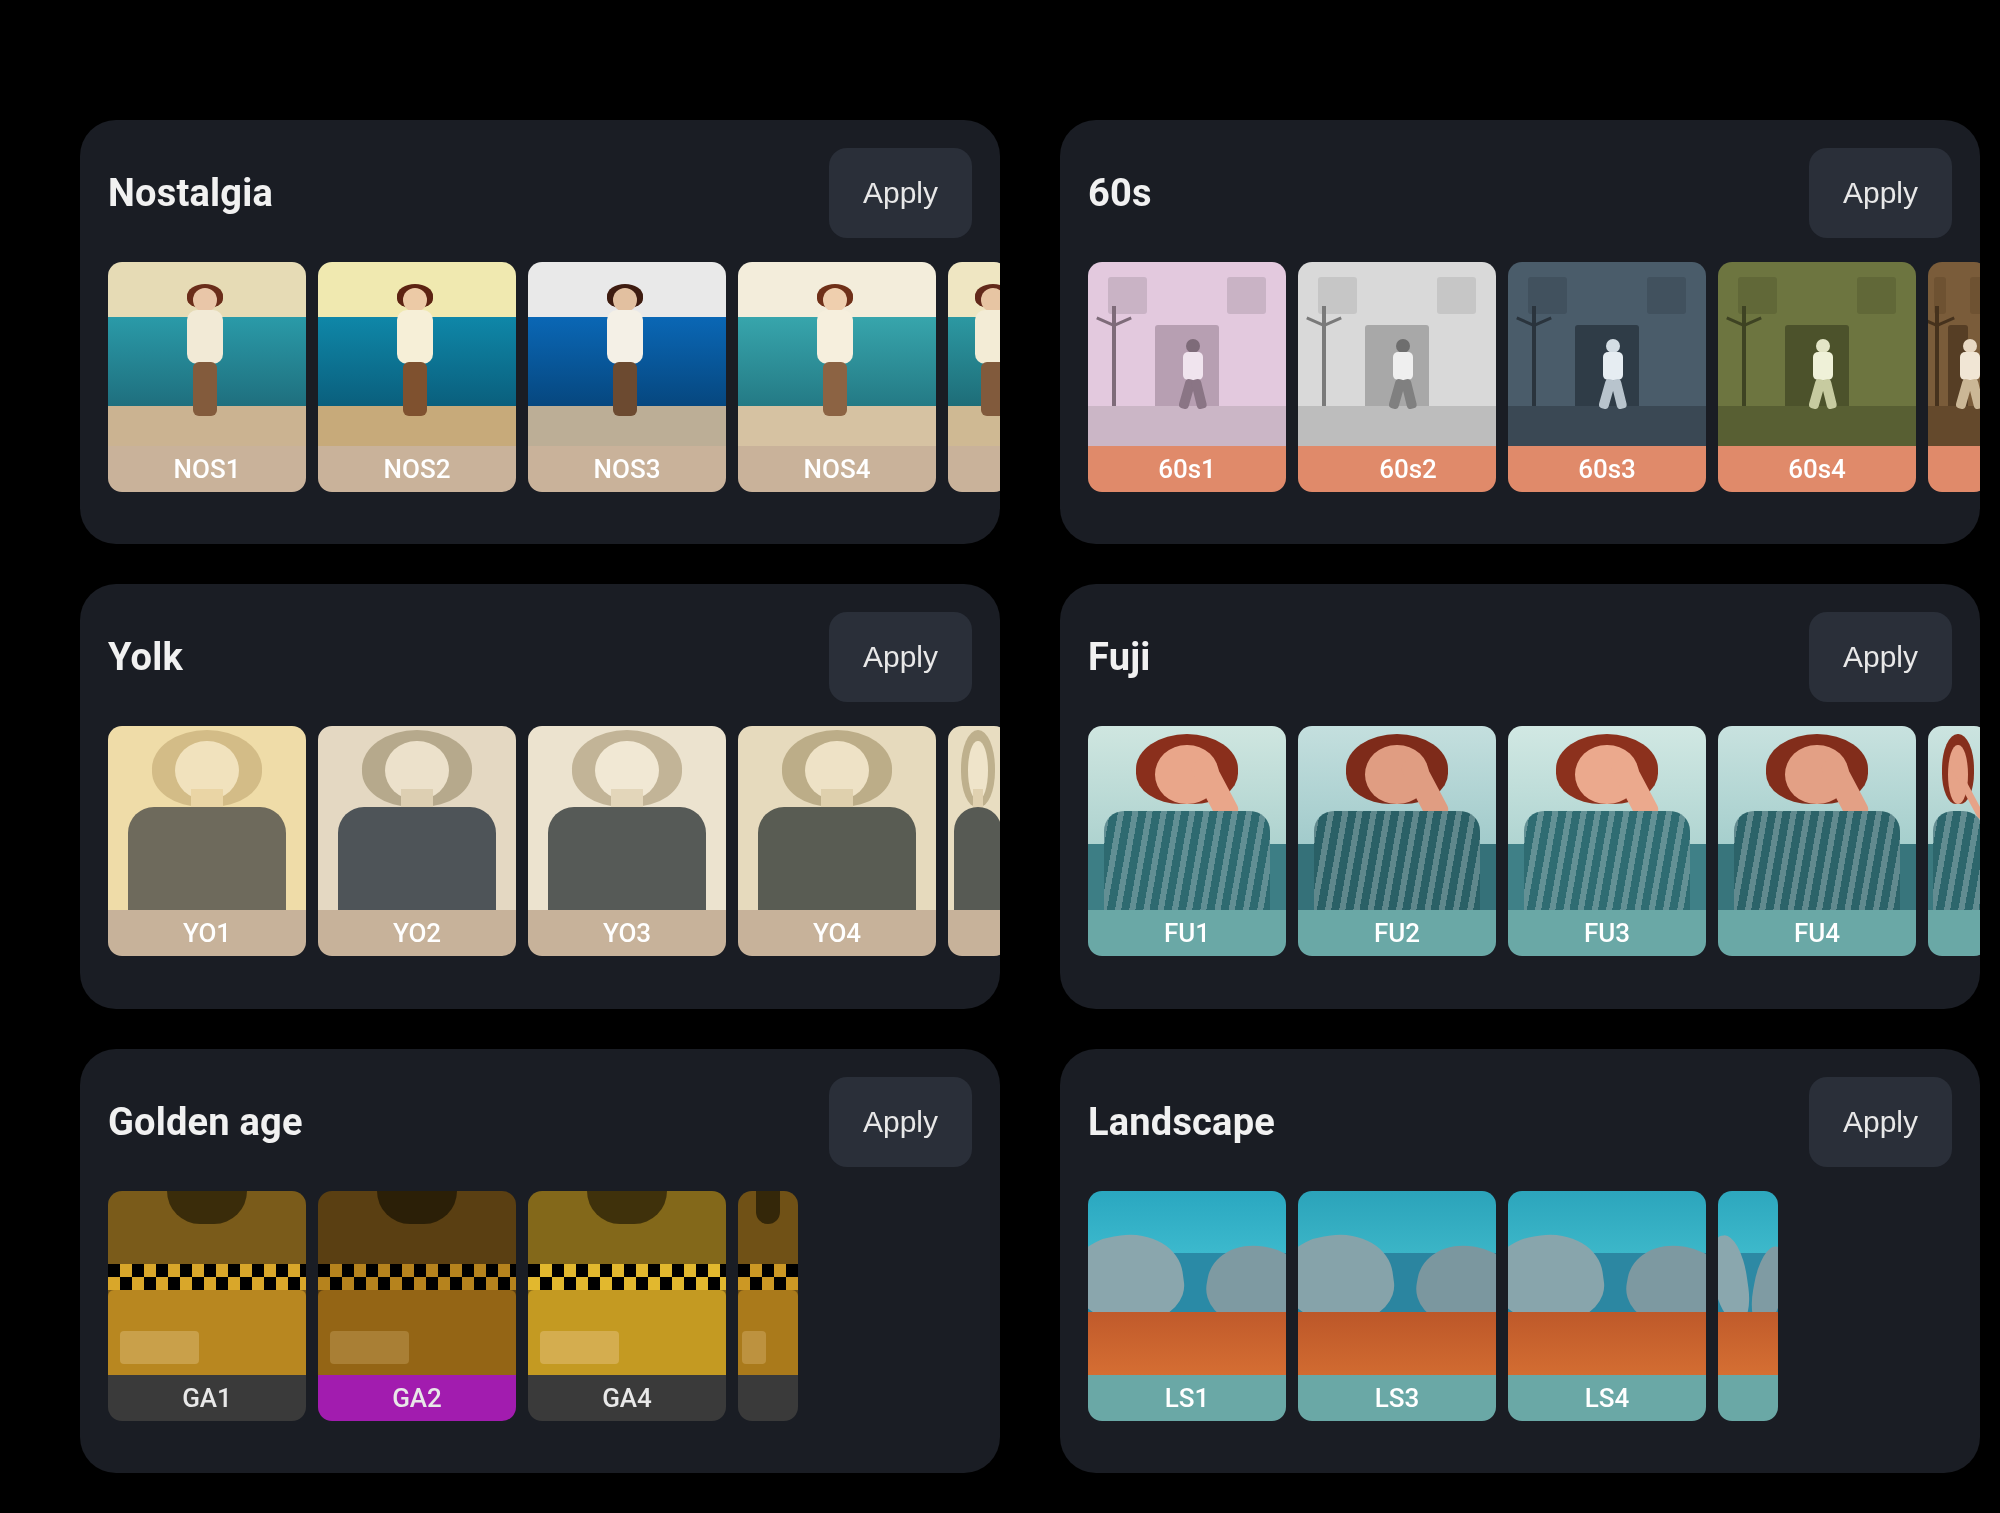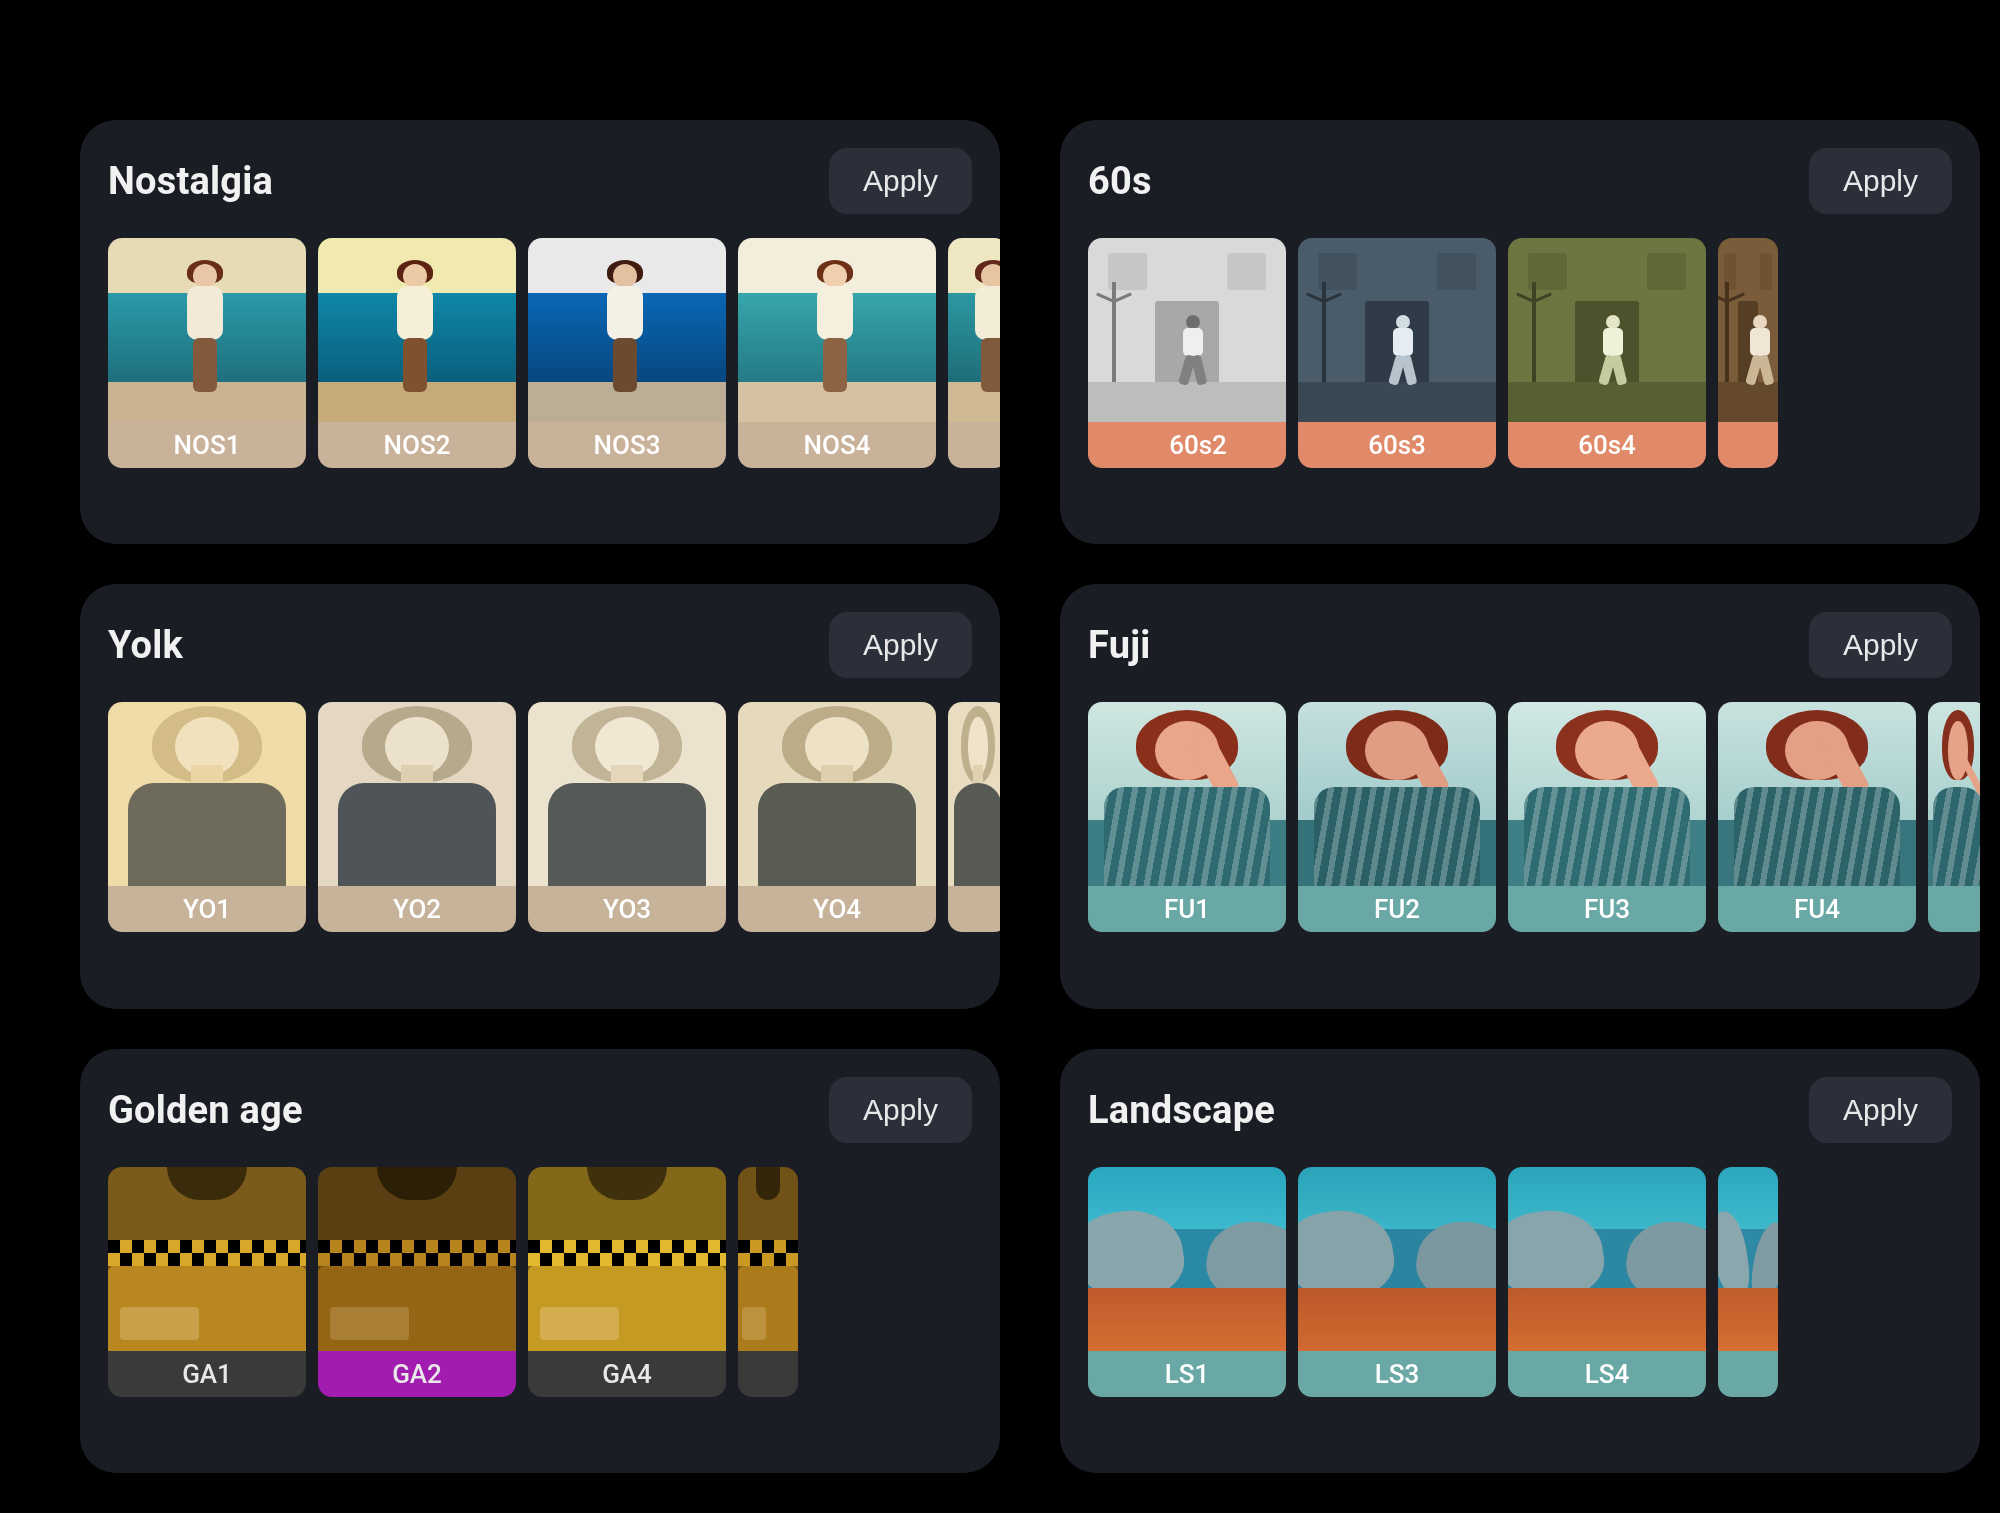--- a/index.html
+++ b/index.html
@@ -50,21 +50,21 @@
     font-weight: 700;
     letter-spacing: 0.2px;
     color: #f1f1f1;
   }
 
   .apply-btn {
     background: #2a2f39;
     color: #e8e8e8;
     font-size: 30px;
     font-weight: 500;
-    padding: 16px 34px;
+    padding: 28px 34px;
     border-radius: 18px;
     border: none;
     cursor: pointer;
   }
 
   .thumb-row {
     display: flex;
     gap: 12px;
     overflow: hidden;
   }
@@ -314,92 +314,111 @@
       </div>
     </div>
     <div class="pack">
       <div class="pack-header">
         <div class="pack-title">60s</div>
         <button class="apply-btn">Apply</button>
       </div>
       <div class="thumb-row">
         <div class="thumb">
           <div class="thumb-img">
-            <div class="sixties-scene s2">
+            <div class="sixties-scene s1">
       <div class="bg"></div>
               <div class="win w1"></div>
               <div class="win w2"></div>
       <div class="door"></div>
               <div class="tree"></div>
               <div class="ground"></div>
       <div class="walker">
                 <div class="wh"></div>
                 <div class="wb"></div>
                 <div class="wl"></div>
                 <div class="wr"></div>
               </div>
     </div>
           </div>
-          <div class="thumb-label" style="background: rgb(224, 138, 106); color: rgb(255, 255, 255); padding-left: 22px;">60s2</div>
-        </div>
-        <div class="thumb">
-          <div class="thumb-img">
-            <div class="sixties-scene s3">
+          <div class="thumb-label" style="background: rgb(224, 138, 106); color: rgb(255, 255, 255);">60s1</div>
+        </div>
+        <div class="thumb">
+          <div class="thumb-img">
+            <div class="sixties-scene s2">
       <div class="bg"></div>
               <div class="win w1"></div>
               <div class="win w2"></div>
       <div class="door"></div>
               <div class="tree"></div>
               <div class="ground"></div>
       <div class="walker">
                 <div class="wh"></div>
                 <div class="wb"></div>
                 <div class="wl"></div>
                 <div class="wr"></div>
               </div>
     </div>
           </div>
-          <div class="thumb-label" style="background: rgb(224, 138, 106); color: rgb(255, 255, 255);">60s3</div>
-        </div>
-        <div class="thumb">
-          <div class="thumb-img">
-            <div class="sixties-scene s4">
+          <div class="thumb-label" style="background: rgb(224, 138, 106); color: rgb(255, 255, 255); padding-left: 22px;">60s2</div>
+        </div>
+        <div class="thumb">
+          <div class="thumb-img">
+            <div class="sixties-scene s3">
       <div class="bg"></div>
               <div class="win w1"></div>
               <div class="win w2"></div>
       <div class="door"></div>
               <div class="tree"></div>
               <div class="ground"></div>
       <div class="walker">
                 <div class="wh"></div>
                 <div class="wb"></div>
                 <div class="wl"></div>
                 <div class="wr"></div>
               </div>
     </div>
           </div>
-          <div class="thumb-label" style="background: rgb(224, 138, 106); color: rgb(255, 255, 255);">60s4</div>
-        </div>
-        <div class="thumb last">
-          <div class="thumb-img">
-            <div class="sixties-scene s5">
+          <div class="thumb-label" style="background: rgb(224, 138, 106); color: rgb(255, 255, 255);">60s3</div>
+        </div>
+        <div class="thumb">
+          <div class="thumb-img">
+            <div class="sixties-scene s4">
       <div class="bg"></div>
               <div class="win w1"></div>
               <div class="win w2"></div>
       <div class="door"></div>
               <div class="tree"></div>
               <div class="ground"></div>
       <div class="walker">
                 <div class="wh"></div>
                 <div class="wb"></div>
                 <div class="wl"></div>
                 <div class="wr"></div>
               </div>
     </div>
           </div>
+          <div class="thumb-label" style="background: rgb(224, 138, 106); color: rgb(255, 255, 255);">60s4</div>
+        </div>
+        <div class="thumb last">
+          <div class="thumb-img">
+            <div class="sixties-scene s5">
+      <div class="bg"></div>
+              <div class="win w1"></div>
+              <div class="win w2"></div>
+      <div class="door"></div>
+              <div class="tree"></div>
+              <div class="ground"></div>
+      <div class="walker">
+                <div class="wh"></div>
+                <div class="wb"></div>
+                <div class="wl"></div>
+                <div class="wr"></div>
+              </div>
+    </div>
+          </div>
           <div class="thumb-label" style="background: rgb(224, 138, 106); color: rgb(255, 255, 255);"></div>
         </div>
       </div>
     </div>
     <div class="pack">
       <div class="pack-header">
         <div class="pack-title">Yolk</div>
         <button class="apply-btn">Apply</button>
       </div>
       <div class="thumb-row">

